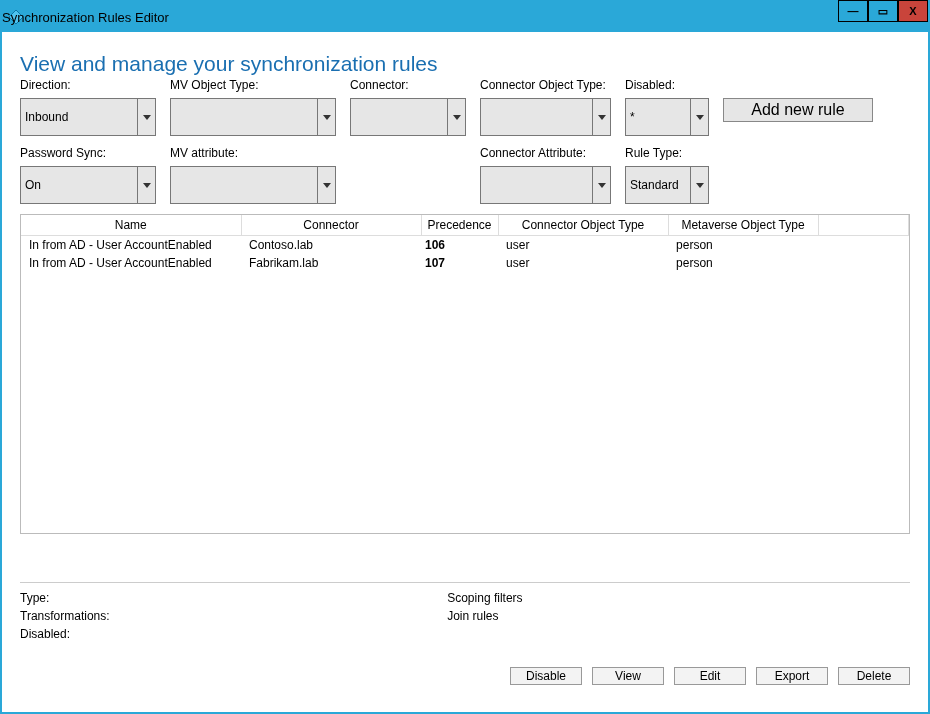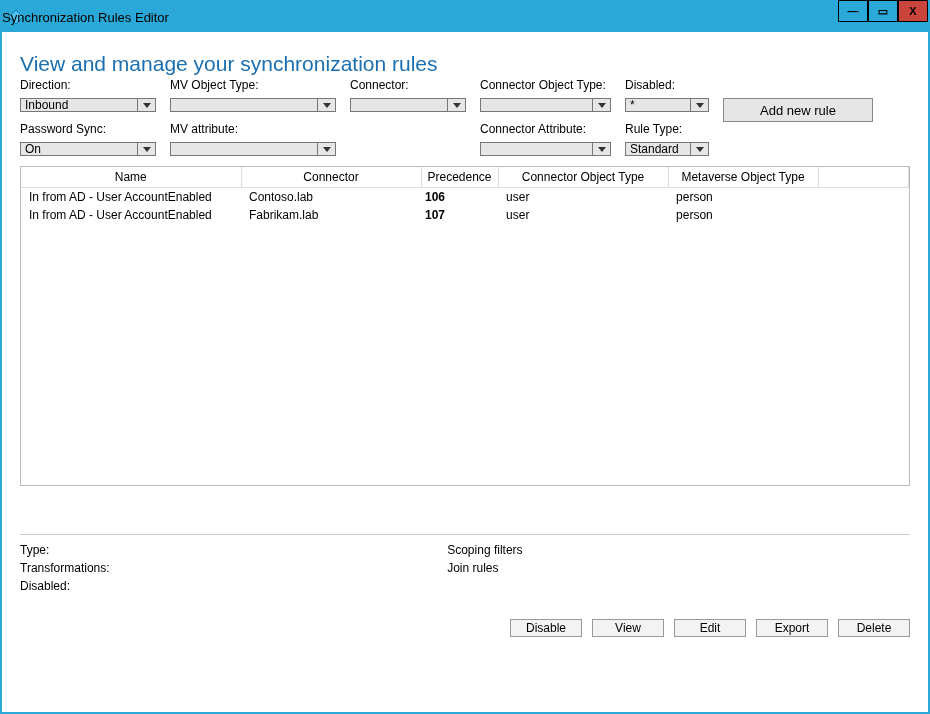--- a/index.html
+++ b/index.html
@@ -76,21 +76,21 @@
     row-gap: 4px;
   }
   .flabel {
     font-size: 12px;
     color: #000;
     margin-bottom: 2px;
     white-space: nowrap;
   }
   .combo {
     display:flex;
-    height: 14px;
+    height: 38px;
   }
   .combo-input {
     flex:1;
     border:1px solid #777;
     background:#e6e6e6;
     padding: 2px 4px;
     font-size:12px;
     display:flex;
     align-items:center;
   }
@@ -103,21 +103,21 @@
     align-items:center;
     justify-content:center;
   }
   .combo-btn svg { width:8px; height:5px; }
   .cell { padding-right: 14px; }
   .col6 { padding-right:0; display:flex; flex-direction:column; justify-content:flex-start; }
   .addbtn {
     height: 24px;
     border:1px solid #888;
     background:#e6e6e6;
-    font-size:13px;
+    font-size:16px;
     cursor:pointer;
     margin-top: 20px;
   }
   .tablewrap {
     border:1px solid #bbb;
     height: 320px;
     margin-top: 10px;
     overflow:hidden;
     background:#fff;
   }

